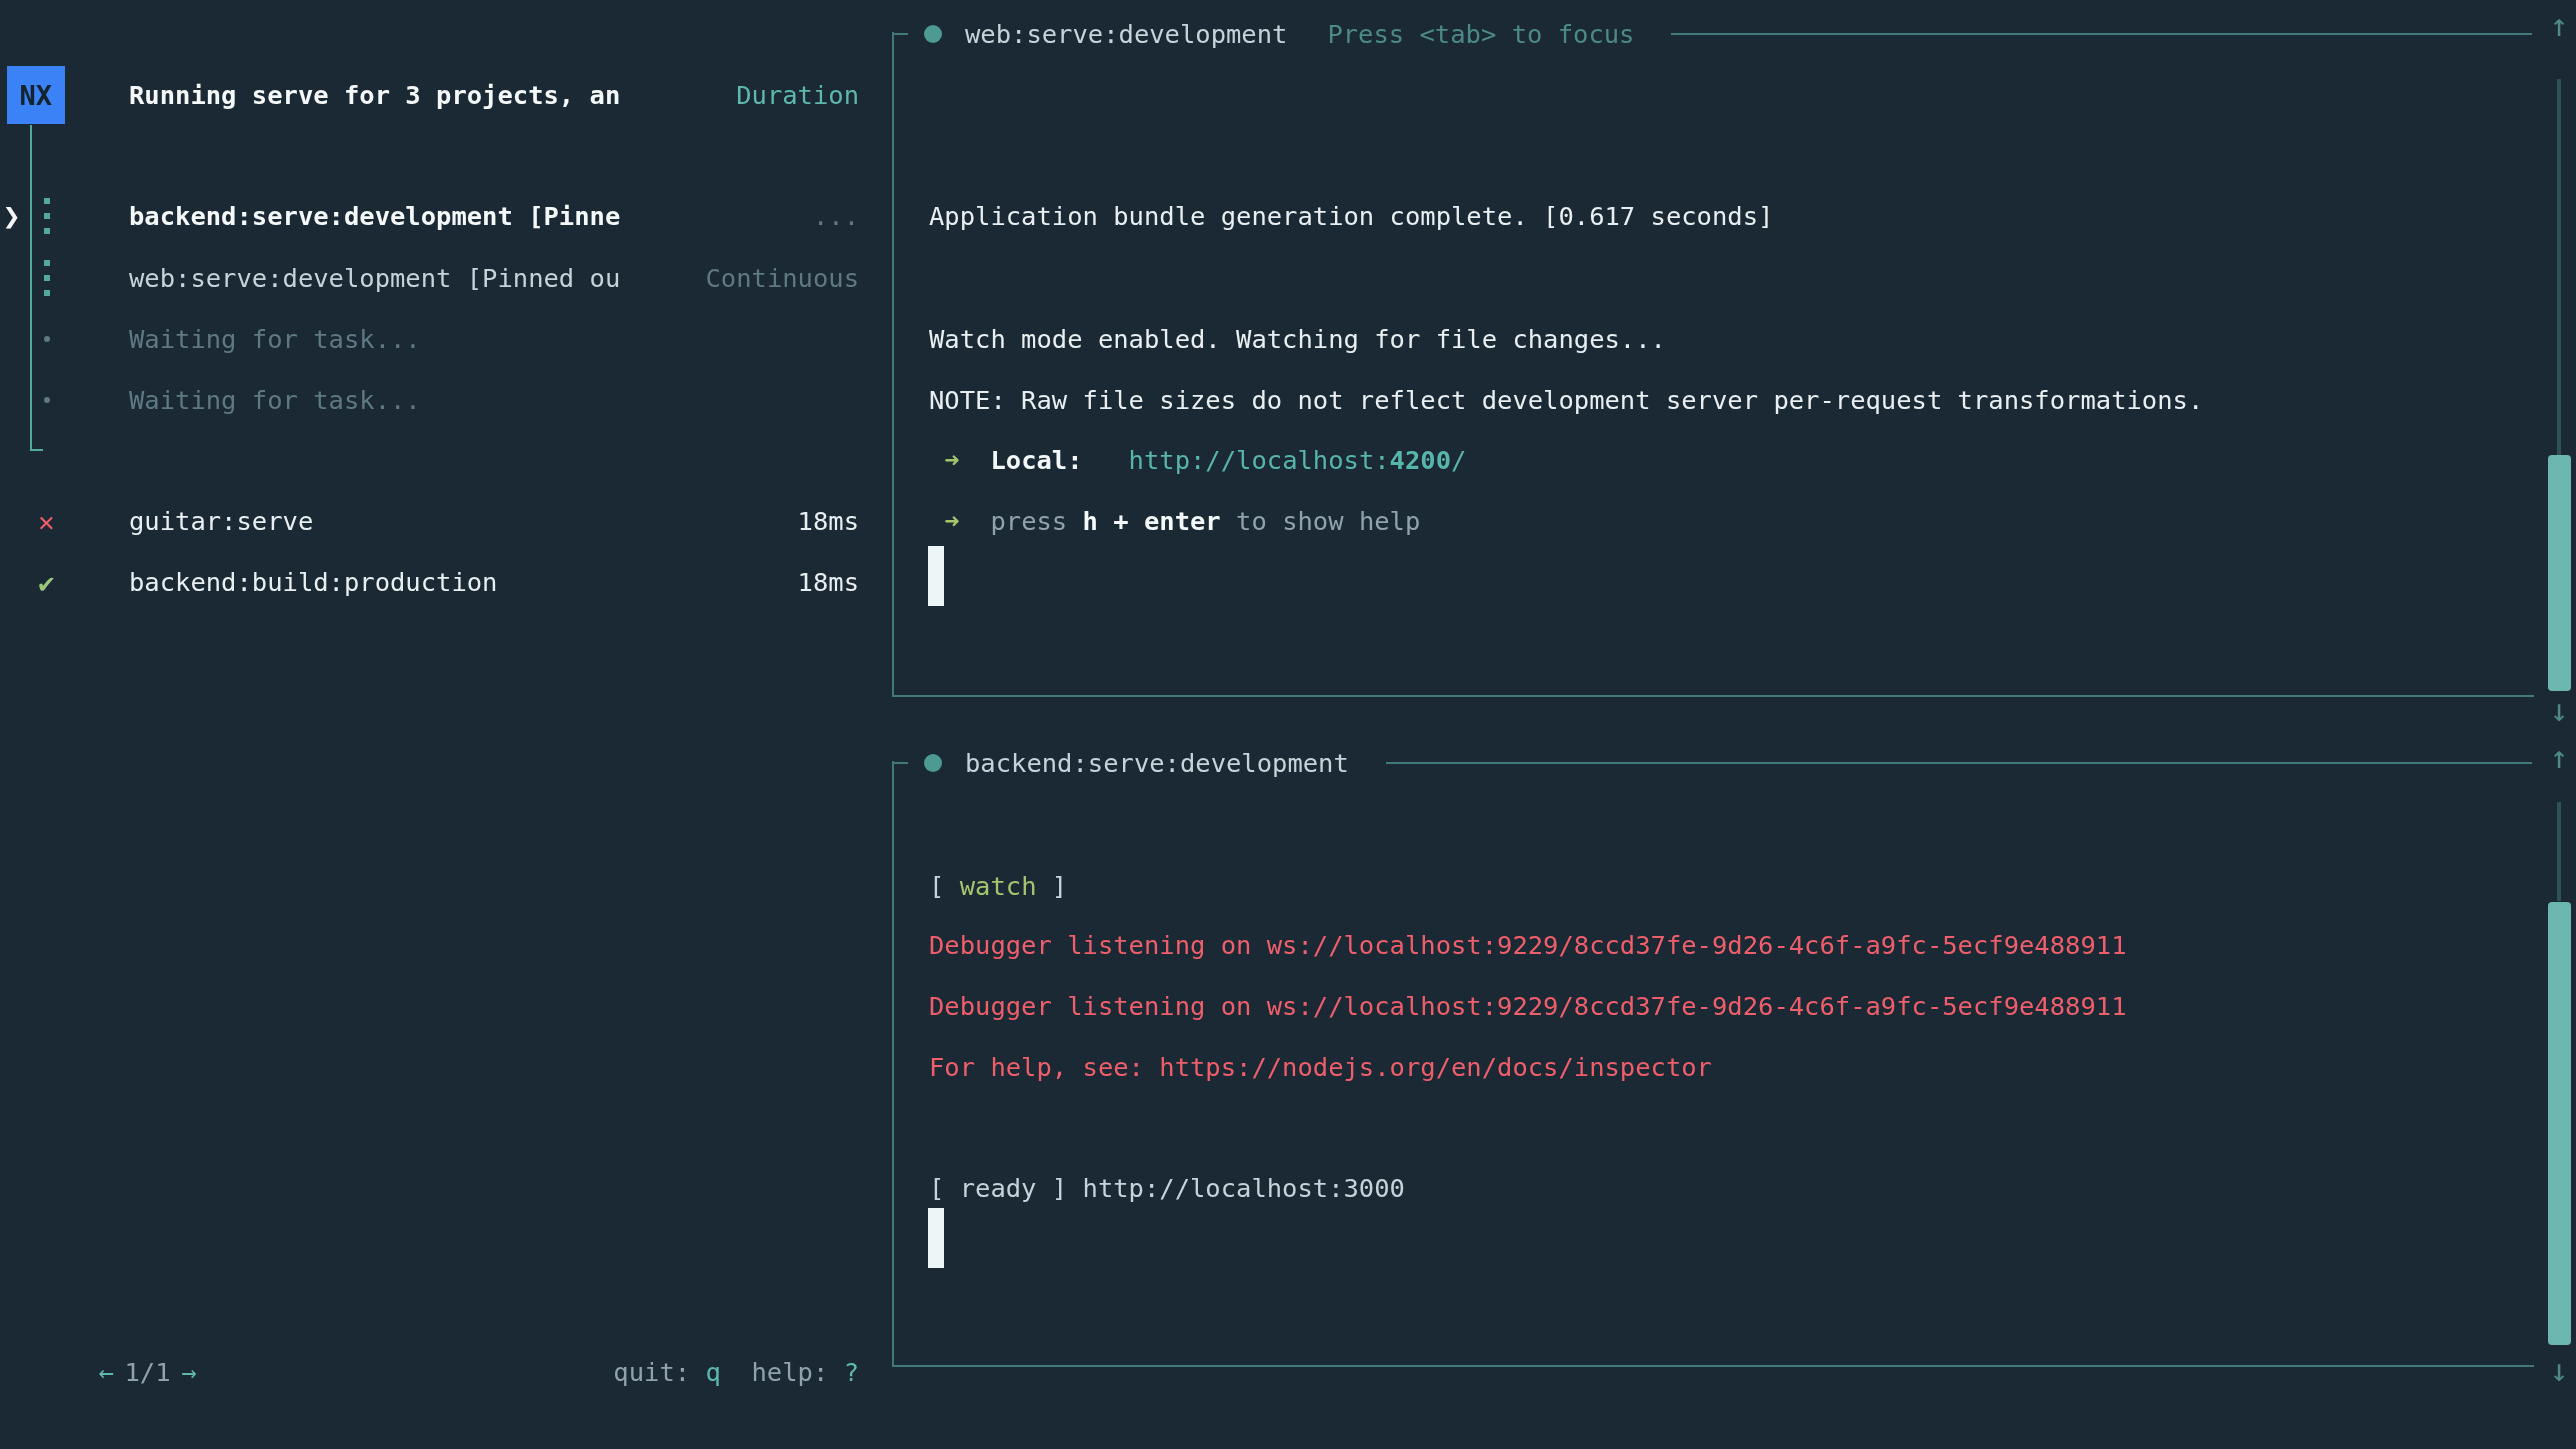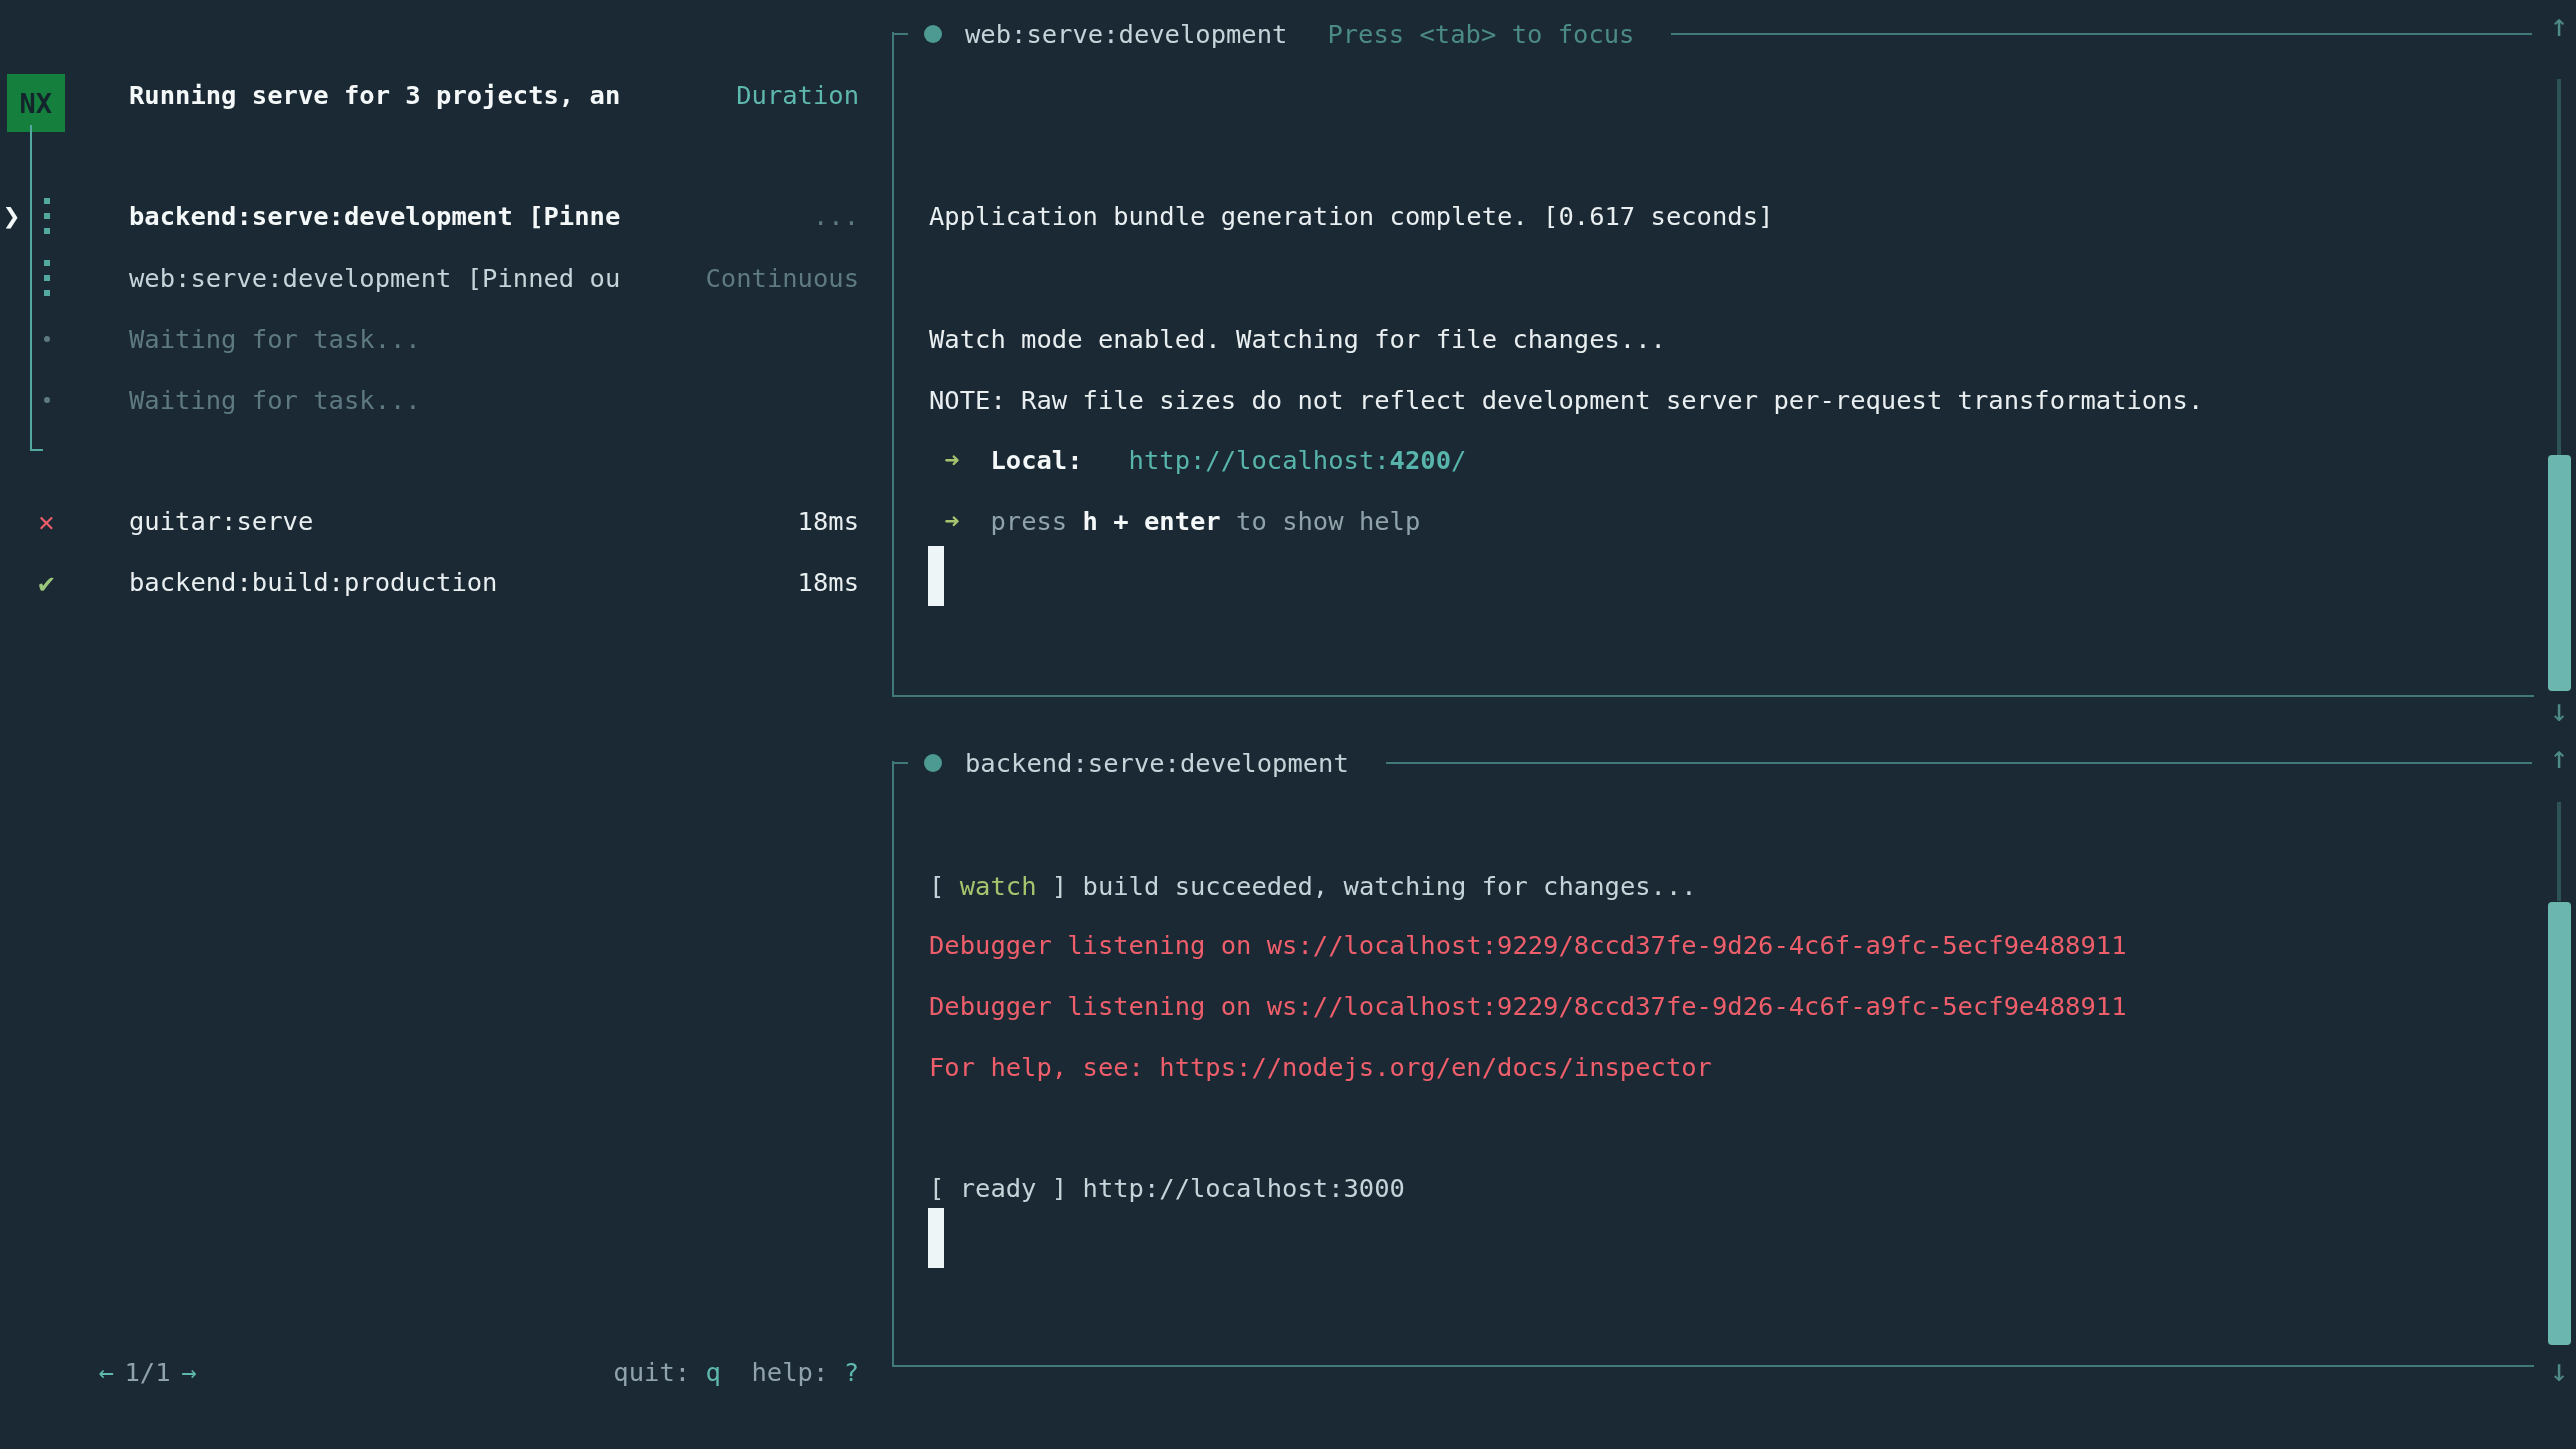--- a/index.html
+++ b/index.html
@@ -6,21 +6,21 @@
   body{
     width:2576px;height:1449px;overflow:hidden;position:relative;
     background:#1a2933;
     font-family:"DejaVu Sans Mono", monospace;
     font-size:25.5px;color:#e9eff1;
   }
   .abs{position:absolute;}
   .row{position:absolute;height:62px;display:flex;align-items:center;white-space:pre;}
   
   .logo{
-    left:6.7px;top:74px;width:58px;height:58px;background:#15803d;color:#14242c;
+    left:6.7px;top:66px;width:58px;height:58px;background:#3b82f6;color:#14242c;
     display:flex;align-items:center;justify-content:center;font-weight:700;font-size:27px;
   }
   .tree-v{left:30px;top:125px;width:2px;height:326px;background:#53a89f;}
   .tree-foot{left:30px;top:449px;width:13.4px;height:2px;background:#53a89f;}
   .srow{left:0;width:885px;}
   .sname{position:absolute;left:129px;white-space:pre;}
   .sright{position:absolute;right:26px;text-align:right;white-space:pre;}
   .icon-cell{position:absolute;left:31px;width:31px;display:flex;justify-content:center;align-items:center;}
   .chevron{position:absolute;left:2.7px;font-weight:700;font-size:29.5px;color:#f4f8f8;}
   .spinner{display:flex;flex-direction:column;gap:8.7px;}
@@ -149,21 +149,21 @@
 <div class="abs panel-box" style="left:892px;top:761px;width:1640px;height:604px;"></div>
 
 <div class="abs ptitle" style="left:892px;top:732px;width:1640px;height:62px;">
   <span class="stub"></span>
   <span class="pdot"></span>
   <span class="pname">backend:serve:development</span>
   <span class="pfill"></span>
 </div>
 
 <div class="row pline light" style="top:855px">
-  <span>[ </span><span class="olive">watch</span><span> ] </span><span>build succeeded, watching for changes...</span>
+  <span>[ </span><span class="olive">watch</span><span> ] </span>
 </div>
 <div class="row pline red" style="top:914px">
   <span>Debugger listening on ws://localhost:9229/8ccd37fe-9d26-4c6f-a9fc-5ecf9e488911</span>
 </div>
 <div class="row pline red" style="top:975px">
   <span>Debugger listening on ws://localhost:9229/8ccd37fe-9d26-4c6f-a9fc-5ecf9e488911</span>
 </div>
 <div class="row pline red" style="top:1036px">
   <span>For help, see: https://nodejs.org/en/docs/inspector</span>
 </div>

